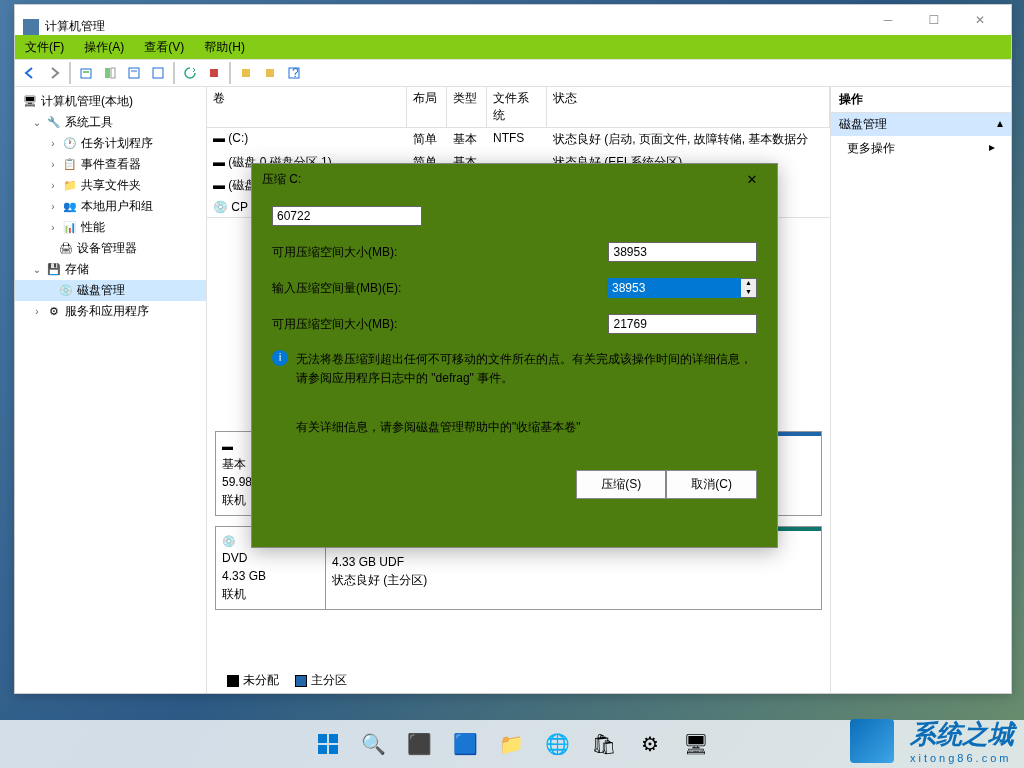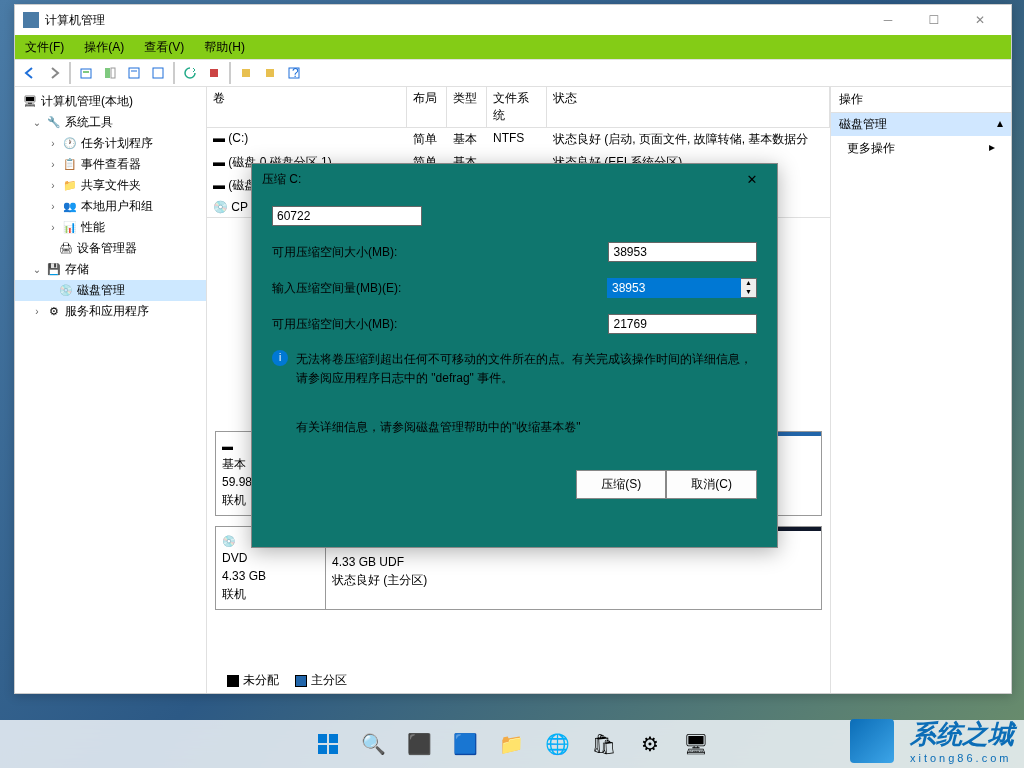--- a/index.html
+++ b/index.html
@@ -1,18 +1,18 @@
 <!DOCTYPE html>
 <html><head>
 <meta charset="utf-8">
 <style>
 *{margin:0;padding:0;box-sizing:border-box;font-family:"Microsoft YaHei","Segoe UI",sans-serif;font-size:12px}
 body{width:1024px;height:768px;background:linear-gradient(135deg,#4a7ba6 0%,#2c5985 50%,#6b8e6b 100%);position:relative;overflow:hidden}
 .window{position:absolute;top:4px;left:14px;width:998px;height:690px;background:#fff;border:1px solid #ccc;box-shadow:0 2px 10px rgba(0,0,0,.2)}
-.titlebar{height:30px;display:flex;align-items:center;padding:0 8px;background:#fff}
+.titlebar{height:30px;display:flex;align-items:flex-end;padding:0 8px;background:#fff}
 .titlebar .icon{width:16px;height:16px;background:#4a7ba6;margin-right:6px}
 .titlebar .title{flex:1;color:#000}
 .winbtns{display:flex}
 .winbtn{width:46px;height:30px;display:flex;align-items:center;justify-content:center;color:#888}
 .menubar{height:24px;display:flex;align-items:center;padding:0 0;background:#84cc16}
 .menubar span{padding:2px 10px}
 .toolbar{height:28px;display:flex;align-items:center;padding:0 4px;gap:2px;border-top:1px solid #e0e0e0;border-bottom:1px solid #e0e0e0;background:#fff}
 .tbtn{width:22px;height:22px;display:flex;align-items:center;justify-content:center;border:1px solid transparent}
 .tbtn.sep{width:1px;background:#ccc;margin:0 2px}
 .body{display:flex;height:calc(100% - 82px)}
@@ -24,29 +24,29 @@
 .mid{flex:1;display:flex;flex-direction:column;border-right:1px solid #e0e0e0}
 .vlist{border-bottom:1px solid #e0e0e0}
 .vhdr{display:flex;background:#fff;border-bottom:1px solid #e0e0e0}
 .vhdr div{padding:3px 6px;border-right:1px solid #e0e0e0}
 .vrow{display:flex;padding:2px 0}
 .vrow div{padding:1px 6px}
 .c1{width:200px}.c2{width:40px}.c3{width:40px}.c4{width:60px}.c5{flex:1}
 .dpanel{flex:1;padding:8px;position:relative}
 .dblk{border:1px solid #999;margin-bottom:10px;display:flex}
 .dblk .info{width:110px;padding:6px;border-right:1px solid #999;font-size:11px;line-height:1.5}
-.dblk .part{flex:1;padding:6px;font-size:11px;line-height:1.5;border-top:4px solid #0f172a}
+.dblk .part{flex:1;padding:6px;font-size:11px;line-height:1.5;border-top:4px solid #0f766e}
 .legend{position:absolute;bottom:4px;left:20px;display:flex;gap:16px}
 .lg{display:flex;align-items:center;gap:4px}
 .lgs{width:12px;height:12px;border:1px solid #000}
 .act{width:180px;padding:0}
-.act-hdr{background:#fff;padding:4px 8px;border-bottom:1px solid #e0e0e0;font-weight:400}
+.act-hdr{background:#fff;padding:4px 8px;border-bottom:1px solid #e0e0e0;font-weight:700}
 .act-sub{background:#d0e7ff;padding:3px 8px;display:flex;justify-content:space-between}
 .act-item{padding:4px 16px;display:flex;justify-content:space-between}
-.dialog{position:absolute;top:163px;left:251px;width:527px;height:385px;background:#0f766e;border:1px solid #888;box-shadow:0 4px 20px rgba(0,0,0,.3);z-index:10}
+.dialog{position:absolute;top:163px;left:251px;width:527px;height:385px;background:#4d7c0f;border:1px solid #888;box-shadow:0 4px 20px rgba(0,0,0,.3);z-index:10}
 .dtitle{height:30px;display:flex;align-items:center;padding:0 10px}
 .dtitle span:first-child{flex:1}
 .dclose{width:30px;text-align:center;font-size:13px;cursor:pointer}
 .dbody{padding:12px 20px}
 .frow{display:flex;align-items:center;margin-bottom:16px}
 .flabel{width:340px}
 .fval{width:150px;padding:2px 4px;border:1px solid #666;background:#fff}
 .fval.sel{background:#0078d4;color:#fff;border:1px solid #0078d4}
 .spin{display:flex;align-items:stretch}
 .spinbtns{width:16px;display:flex;flex-direction:column;border:1px solid #666;border-left:none}

